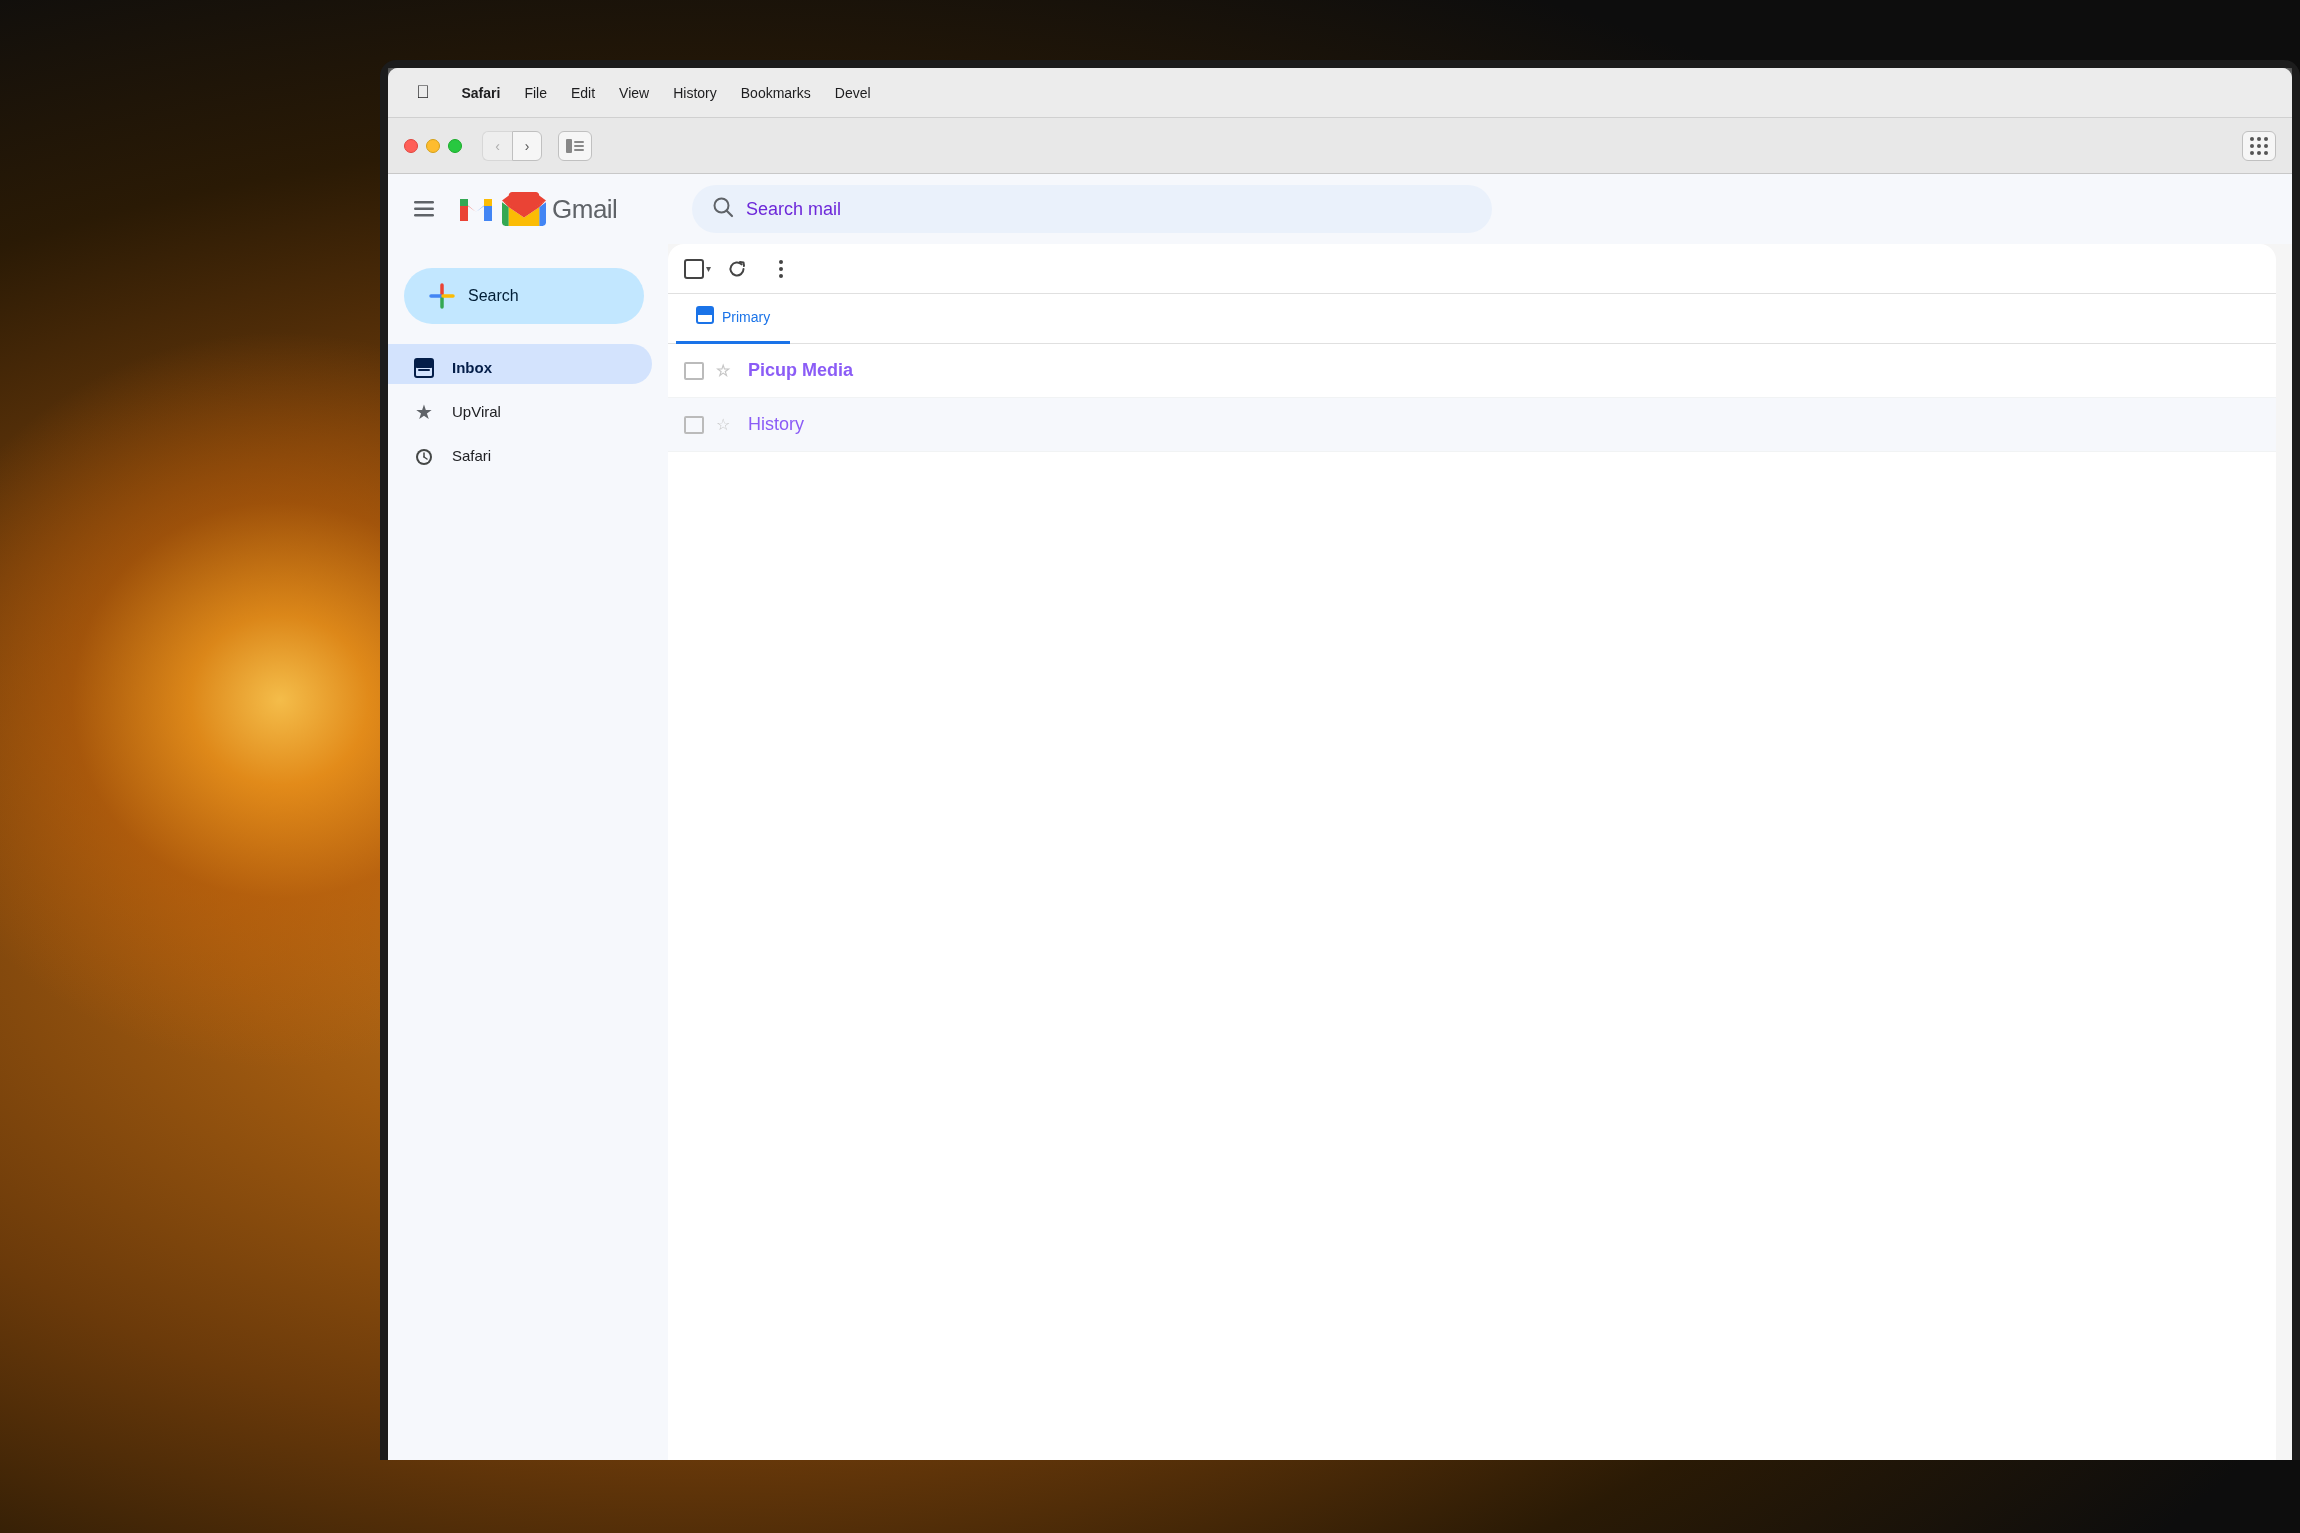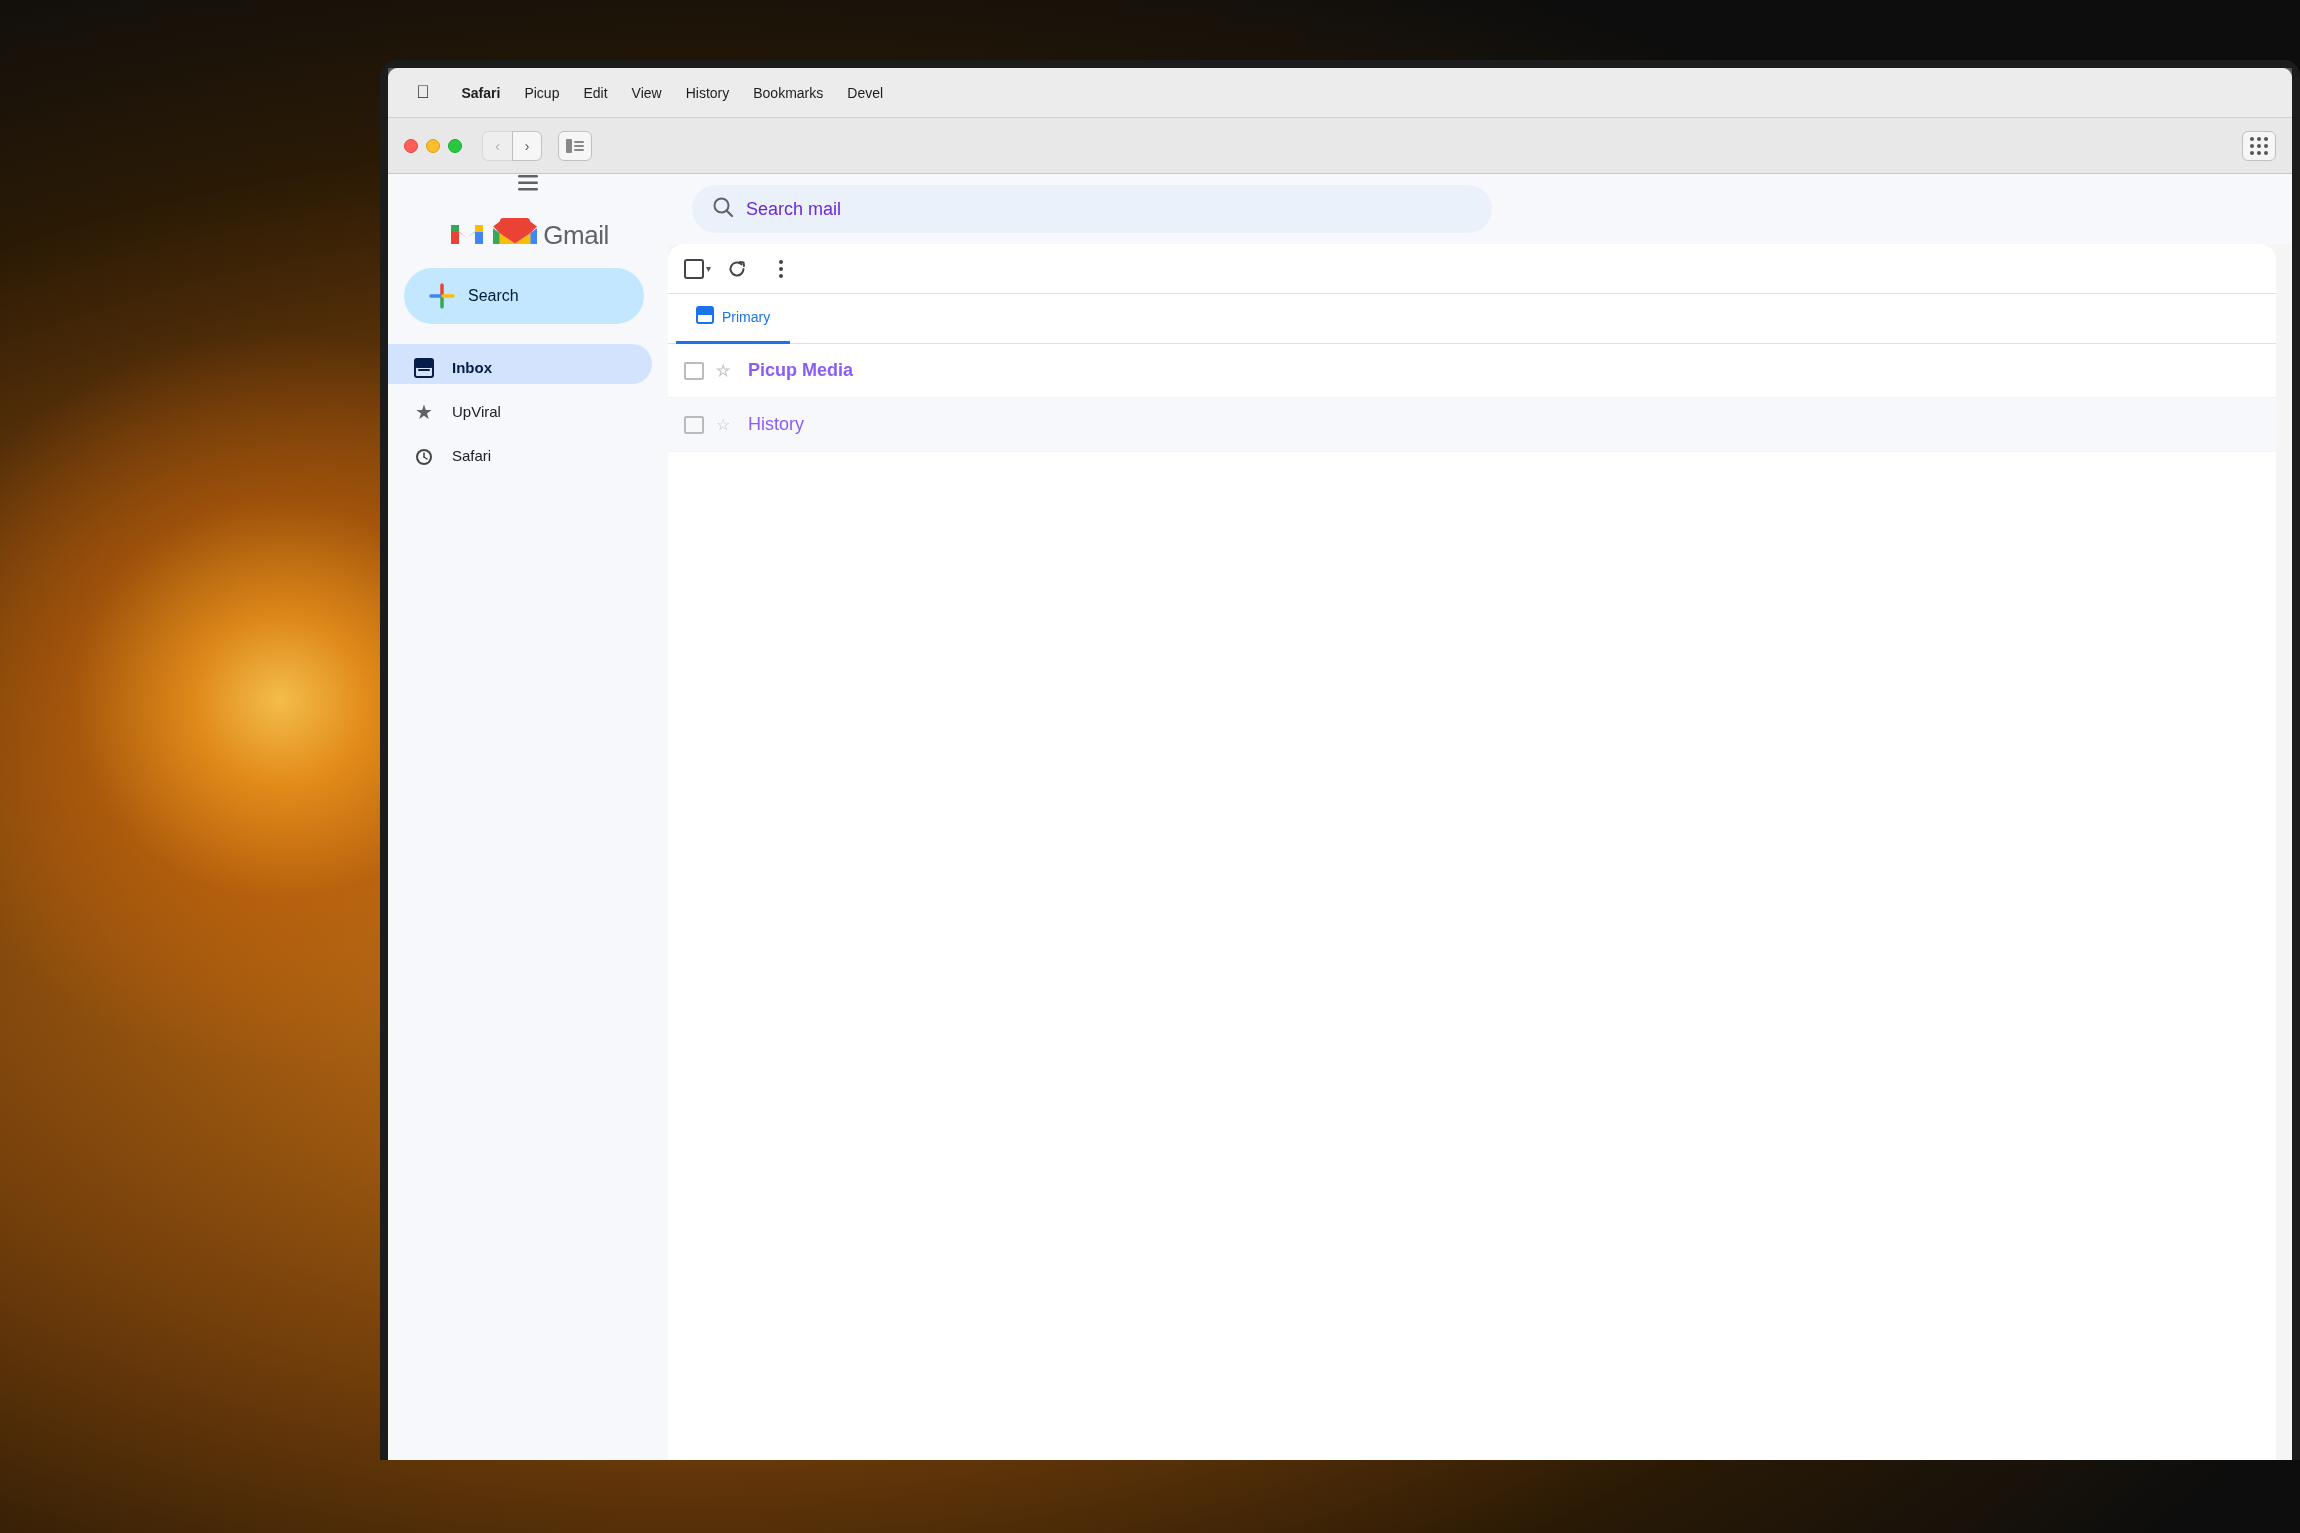--- a/index.html
+++ b/index.html
@@ -192,21 +192,20 @@
       background: #f6f8fc;
       padding: 0;
     }
 
     .gmail-left-header {
       width: 280px;
       display: flex;
       align-items: center;
       padding: 0 16px;
       gap: 12px;
-      flex-direction: column;
     }
 
     .hamburger-btn {
       width: 40px;
       height: 40px;
       border-radius: 50%;
       display: flex;
       align-items: center;
       justify-content: center;
       cursor: pointer;
@@ -489,21 +488,21 @@
 
   <div class="bg-photo"></div>
   <div class="light-glow"></div>
 
   <div class="mac-bezel">
     <div class="mac-screen">
 
       <div class="menubar">
         <span class="menubar-item" style="font-size:18px; margin-right:8px;"></span>
         <span class="menubar-item bold">Safari</span>
-        <span class="menubar-item">Picup</span>
+        <span class="menubar-item">File</span>
         <span class="menubar-item">Edit</span>
         <span class="menubar-item">View</span>
         <span class="menubar-item">History</span>
         <span class="menubar-item">Bookmarks</span>
         <span class="menubar-item">Devel</span>
       </div>
 
       <div class="safari-toolbar">
 
         <div class="traffic-lights">

